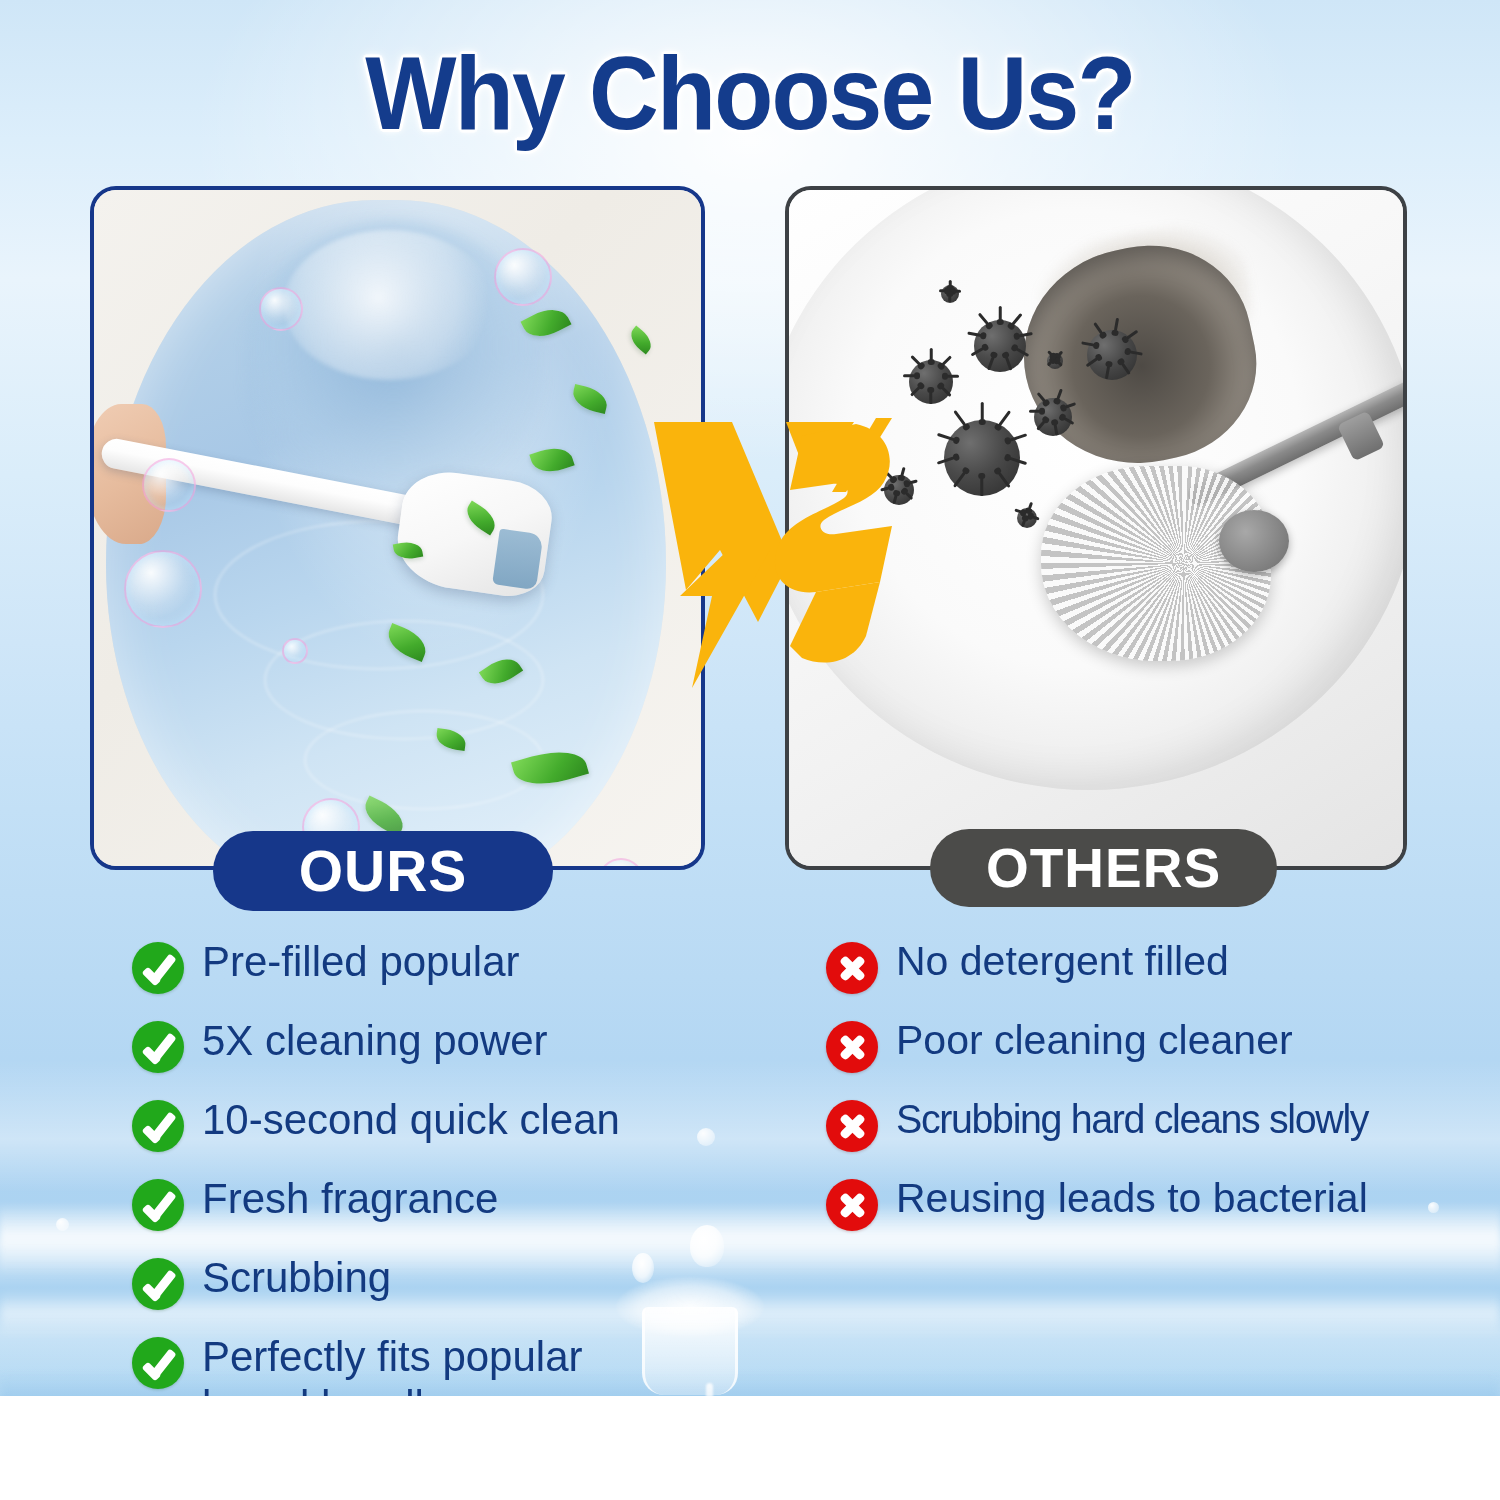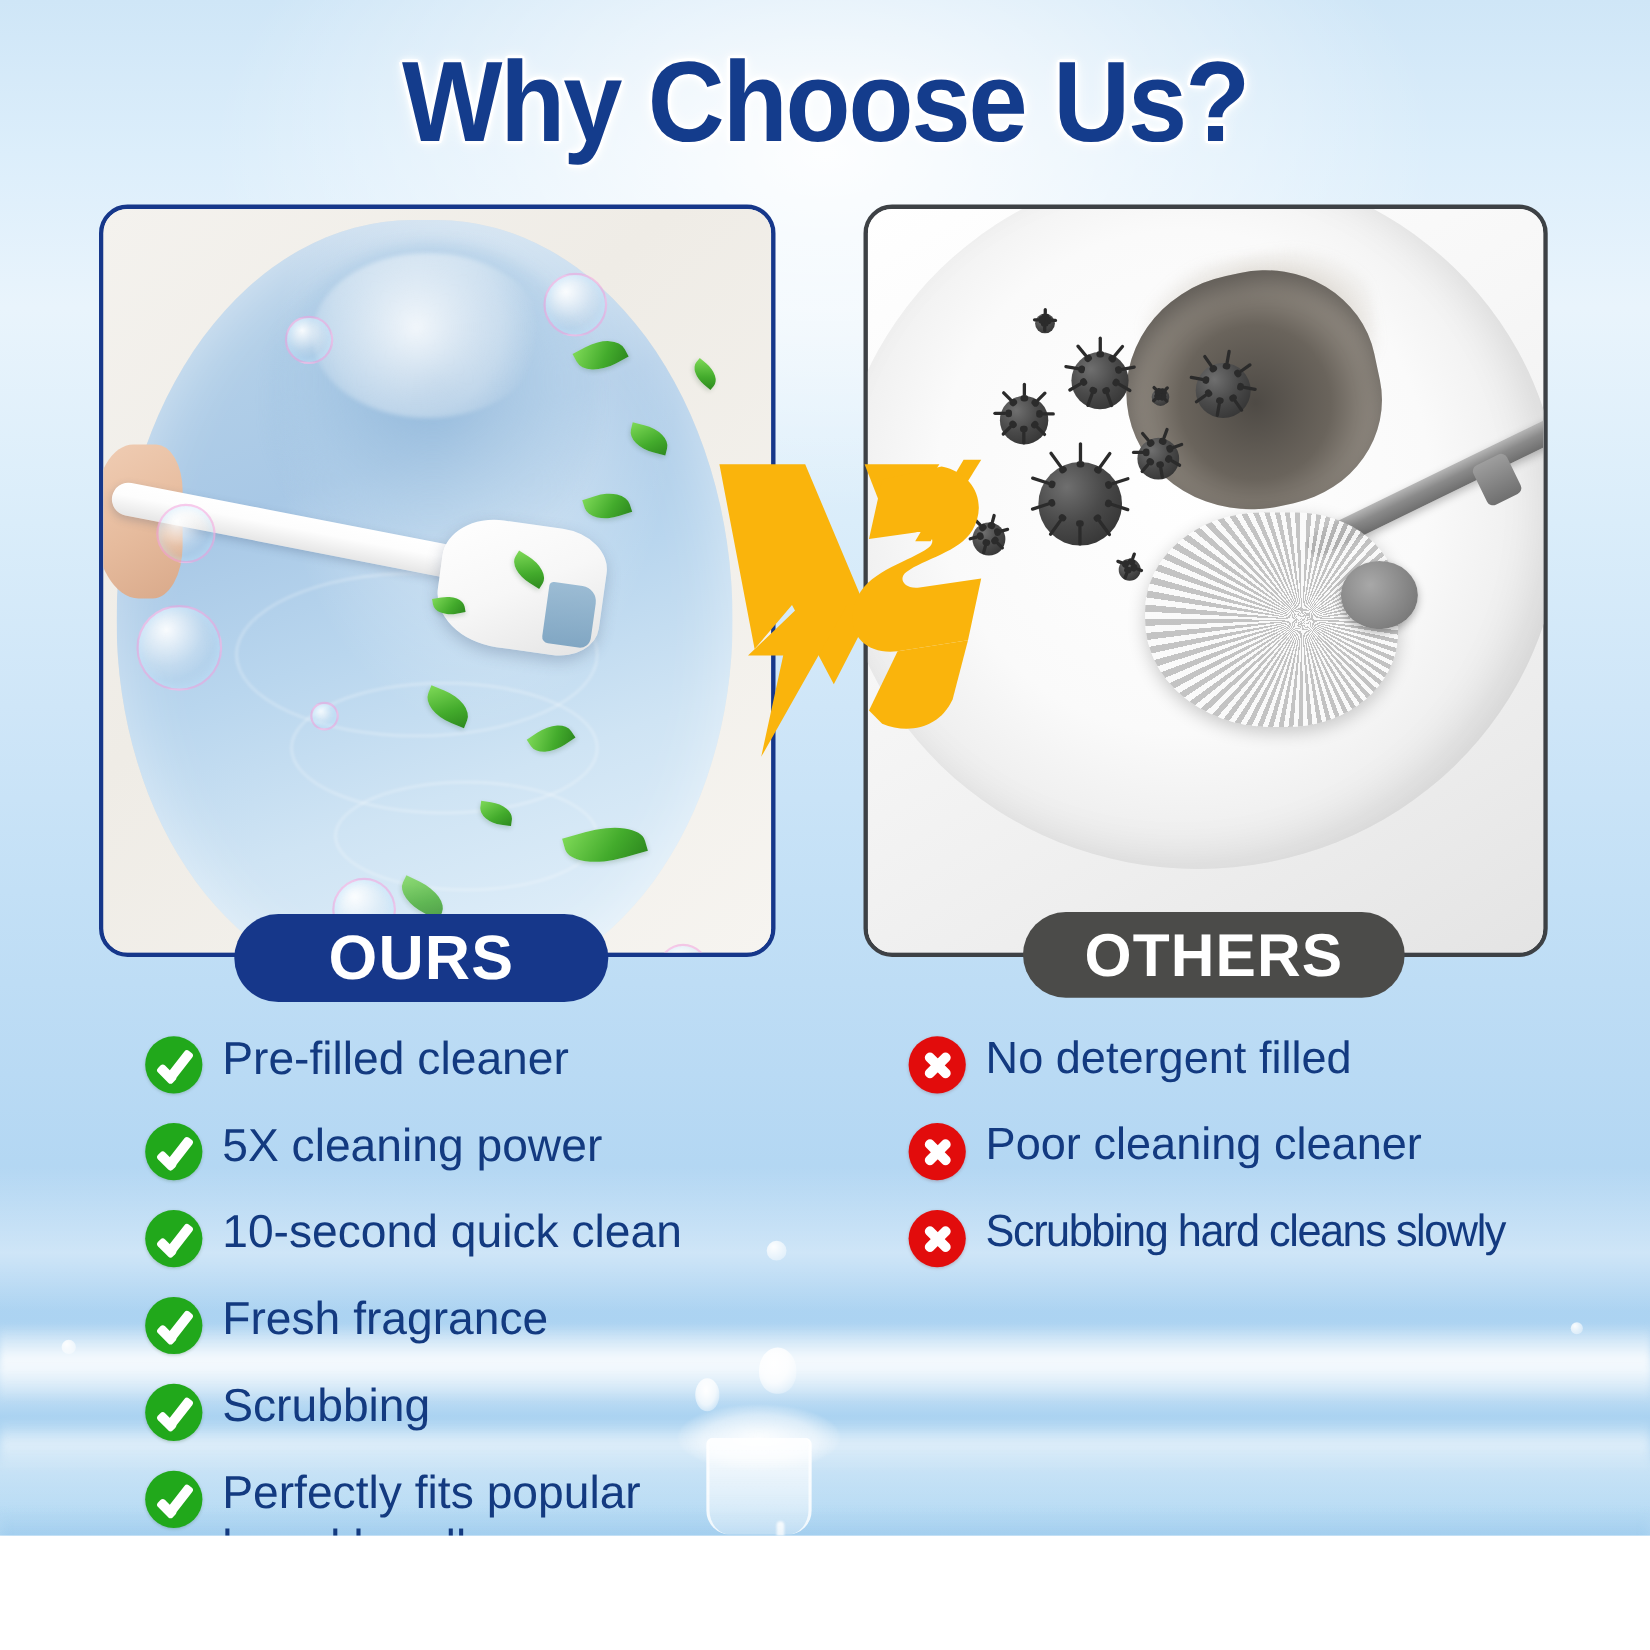--- a/index.html
+++ b/index.html
@@ -453,21 +453,21 @@
   <div class="badge badge-ours">
     <span>OURS</span>
   </div>
   <div class="badge badge-others">
     <span>OTHERS</span>
   </div>
 
   <div class="list list-ours">
     <div class="row">
       <span class="mark mark-ok"></span>
-      <span class="feat">Pre-filled cleaner</span>
+      <span class="feat">Pre-filled popular</span>
     </div>
     <div class="row">
       <span class="mark mark-ok"></span>
       <span class="feat">5X cleaning power</span>
     </div>
     <div class="row">
       <span class="mark mark-ok"></span>
       <span class="feat">10-second quick clean</span>
     </div>
     <div class="row">
@@ -490,15 +490,19 @@
       <span class="feat">No detergent filled</span>
     </div>
     <div class="row">
       <span class="mark mark-no"></span>
       <span class="feat">Poor cleaning cleaner</span>
     </div>
     <div class="row">
       <span class="mark mark-no"></span>
       <span class="feat tight">Scrubbing hard cleans slowly</span>
     </div>
+    <div class="row">
+      <span class="mark mark-no"></span>
+      <span class="feat">Reusing leads to bacterial</span>
+    </div>
   </div>
 
 </div>
 
 </body></html>

